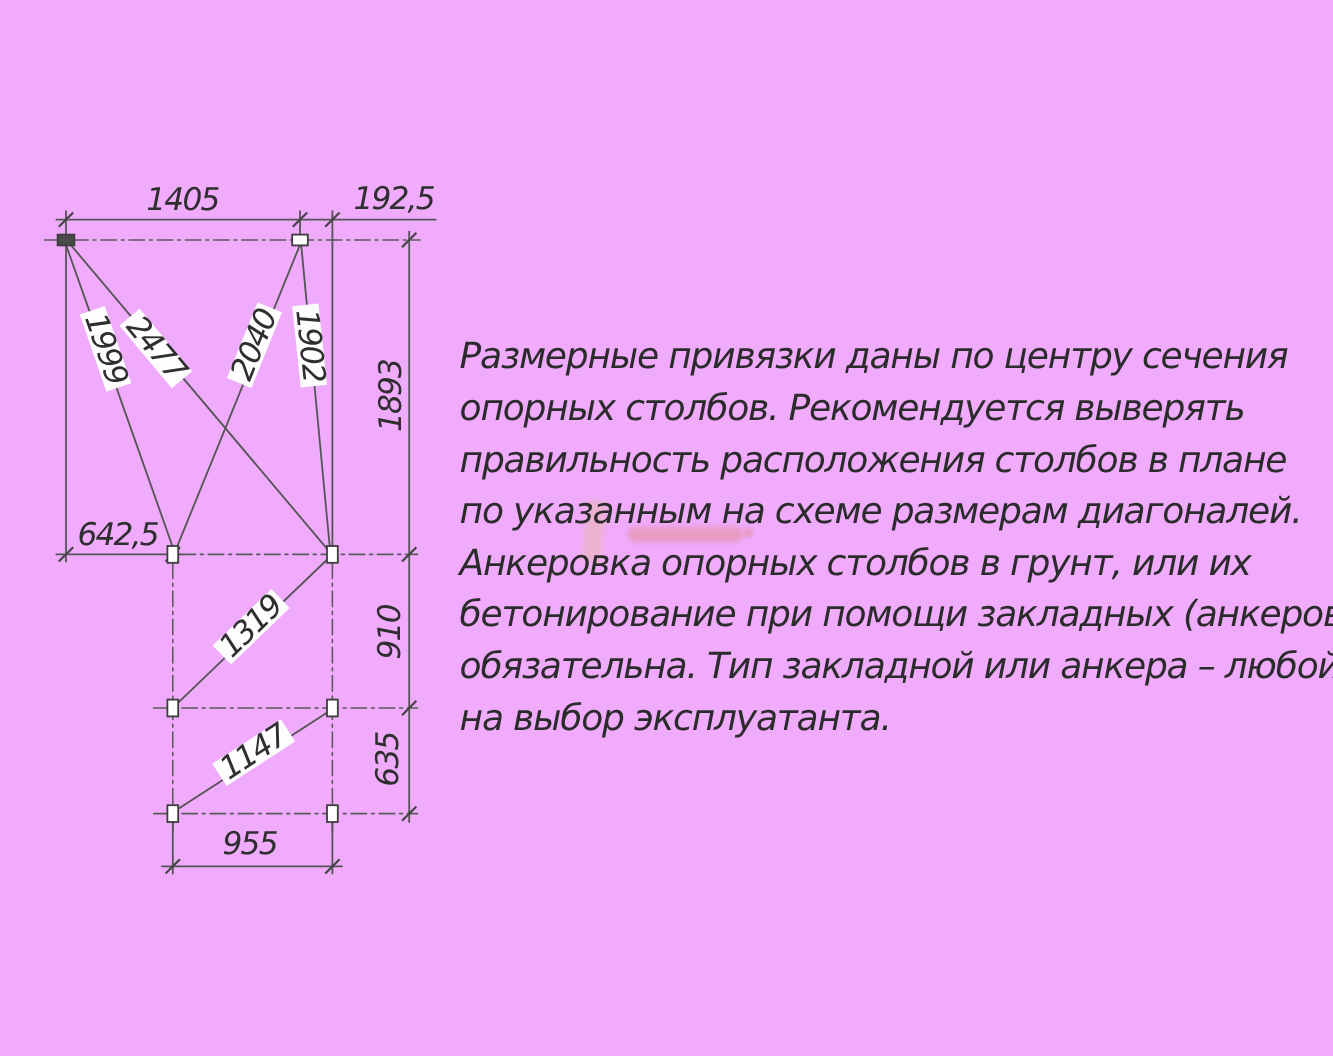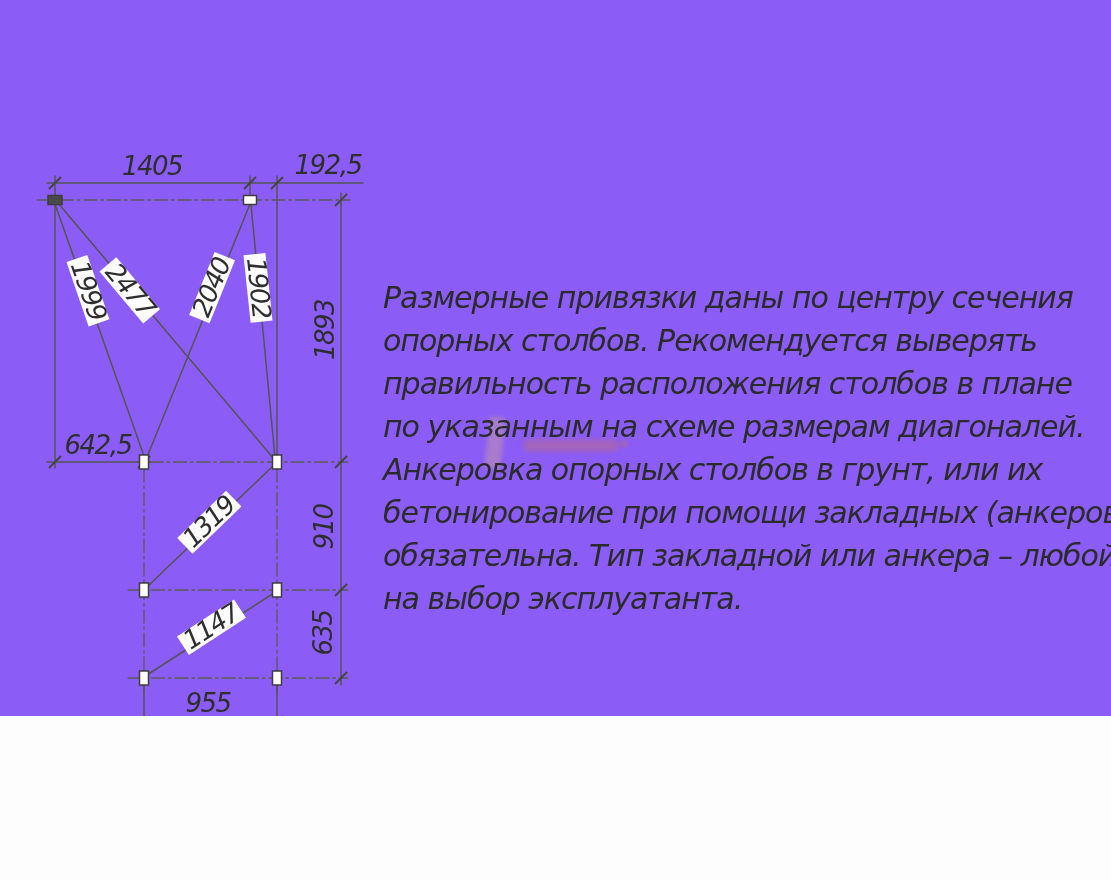--- a/index.html
+++ b/index.html
@@ -2,21 +2,21 @@
 <html><head>
 <meta charset="utf-8">
 <style>
   html,body{margin:0;padding:0;}
   body{
     width:1111px;height:880px;
     background:#fdfdfd;
     font-family:"DejaVu Sans", sans-serif;
     overflow:hidden;
   }
-  .sheet{position:relative;width:1111px;height:716px;background:#8b5cf6;overflow:hidden;}
+  .sheet{position:relative;width:1111px;height:880px;background:#f0abfc;overflow:hidden;}
 
   
   svg.plan{position:absolute;left:0;top:0;}
   .ln{stroke:#545454;stroke-width:1.5;fill:none;stroke-linecap:round;}
   .cl{stroke:#5a5a5a;stroke-width:1.3;fill:none;stroke-dasharray:13 4 2.5 4;stroke-linecap:round;}
   .tick{stroke:#444;stroke-width:1.8;}
   .post{fill:#ffffff;stroke:#3d3d3d;stroke-width:1.5;}
   .post.dark{fill:#4a4a4a;}
   .gapbox{fill:#fdfdfd;stroke:none;}
   text.dim{

